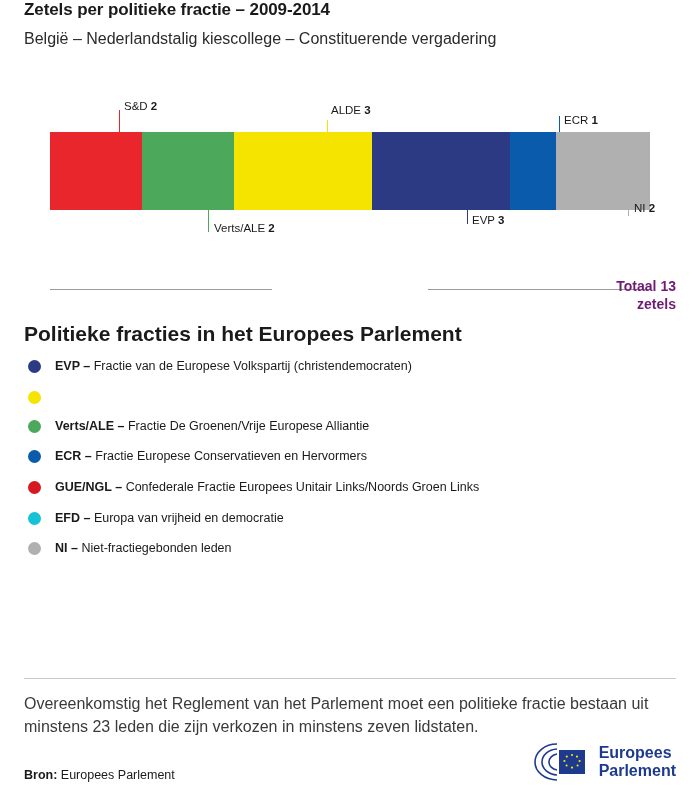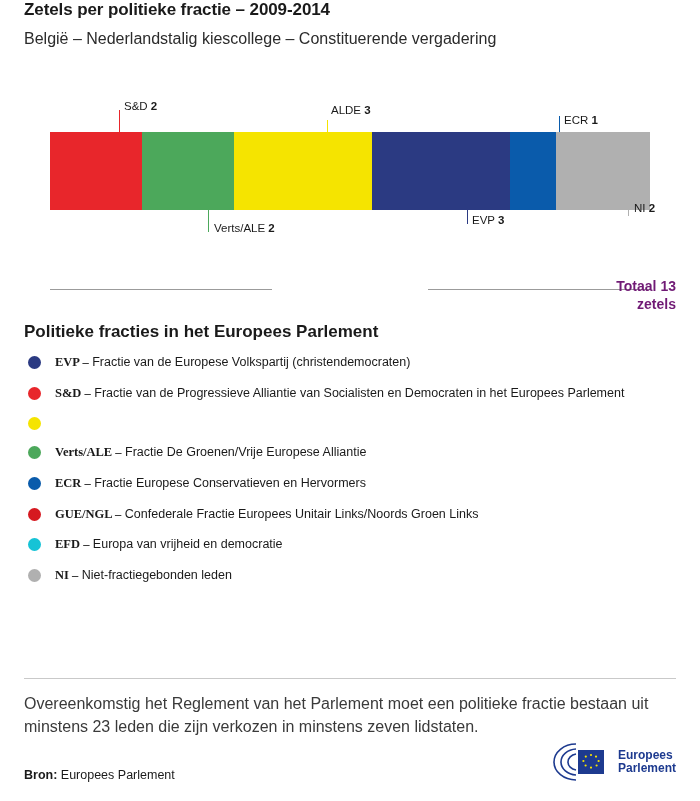--- a/index.html
+++ b/index.html
@@ -88,21 +88,21 @@
     text-align: right;
     font-size: 14px;
     font-weight: bold;
     line-height: 1.25;
     color: #701a75;
   }
   .total-text .num { margin-left: 4px; }
 
   
   .legend-title {
-    font-size: 17px;
+    font-size: 21px;
     font-weight: bold;
     margin: 2px 0 0 0;
     color: #1a1a1a;
   }
   .legend {
     margin-top: 12px;
   }
   .legend-item {
     display: flex;
     align-items: flex-start;
@@ -118,21 +118,20 @@
     margin-right: 14px;
   }
   .legend-text {
     font-size: 12.5px;
     line-height: 1.33;
     color: #1a1a1a;
     max-width: 610px;
   }
   .legend-text .abbr {
     font-weight: bold;
-    font-family: Liberation Serif, serif;
   }
 
   
   .footer-rule {
     position: absolute;
     left: 24px;
     right: 24px;
     top: 678px;
     height: 1px;
     background: #c9c9c9;
@@ -160,21 +159,21 @@
     top: 742px;
     display: flex;
     align-items: center;
   }
   .logo-mark {
     width: 58px;
     height: 40px;
     margin-right: 8px;
   }
   .logo-text {
-    font-size: 12px;
+    font-size: 16px;
     line-height: 1.12;
     color: #1d3a8f;
     font-weight: bold;
   }
 </style>
 </head>
 <body>
 
 <div class="page">
 
@@ -240,24 +239,20 @@
 
   <h3 class="legend-title">Politieke fracties in het Europees Parlement</h3>
 
   <div class="legend">
 
     <div class="legend-item">
       <span class="dot" style="background:#2b3a82;"></span>
       <span class="legend-text"><span class="abbr">EVP –</span> <span>Fractie van de Europese Volkspartij (christendemocraten)</span></span>
     </div>
 
-    <div class="legend-item">
-      <span class="dot" style="background:#e8262b;"></span>
-      <span class="legend-text"><span class="abbr">S&amp;D –</span> <span>Fractie van de Progressieve Alliantie van Socialisten en Democraten in het Europees Parlement</span></span>
-    </div>
 
     <div class="legend-item">
       <span class="dot" style="background:#f5e400;"></span>
     </div>
 
     <div class="legend-item">
       <span class="dot" style="background:#4ca85b;"></span>
       <span class="legend-text"><span class="abbr">Verts/ALE –</span> <span>Fractie De Groenen/Vrije Europese Alliantie</span></span>
     </div>
 

